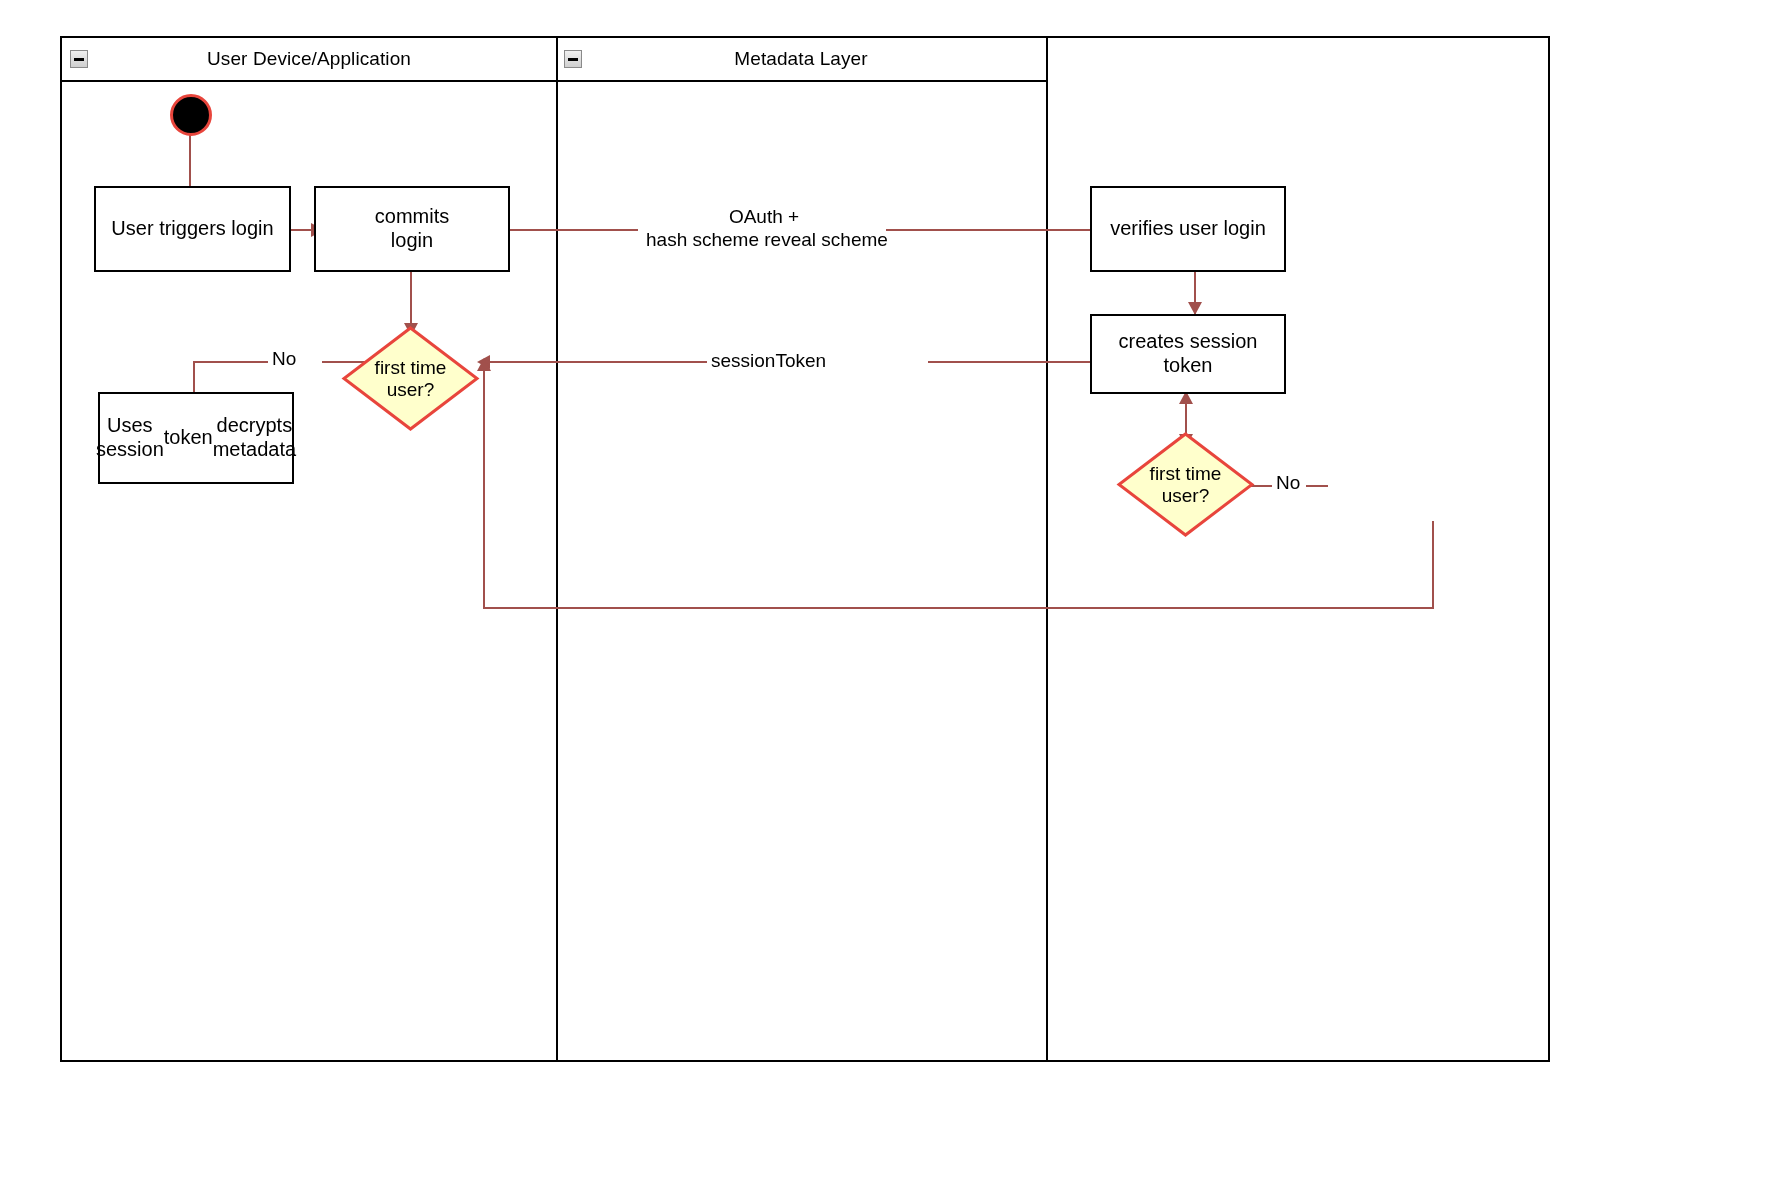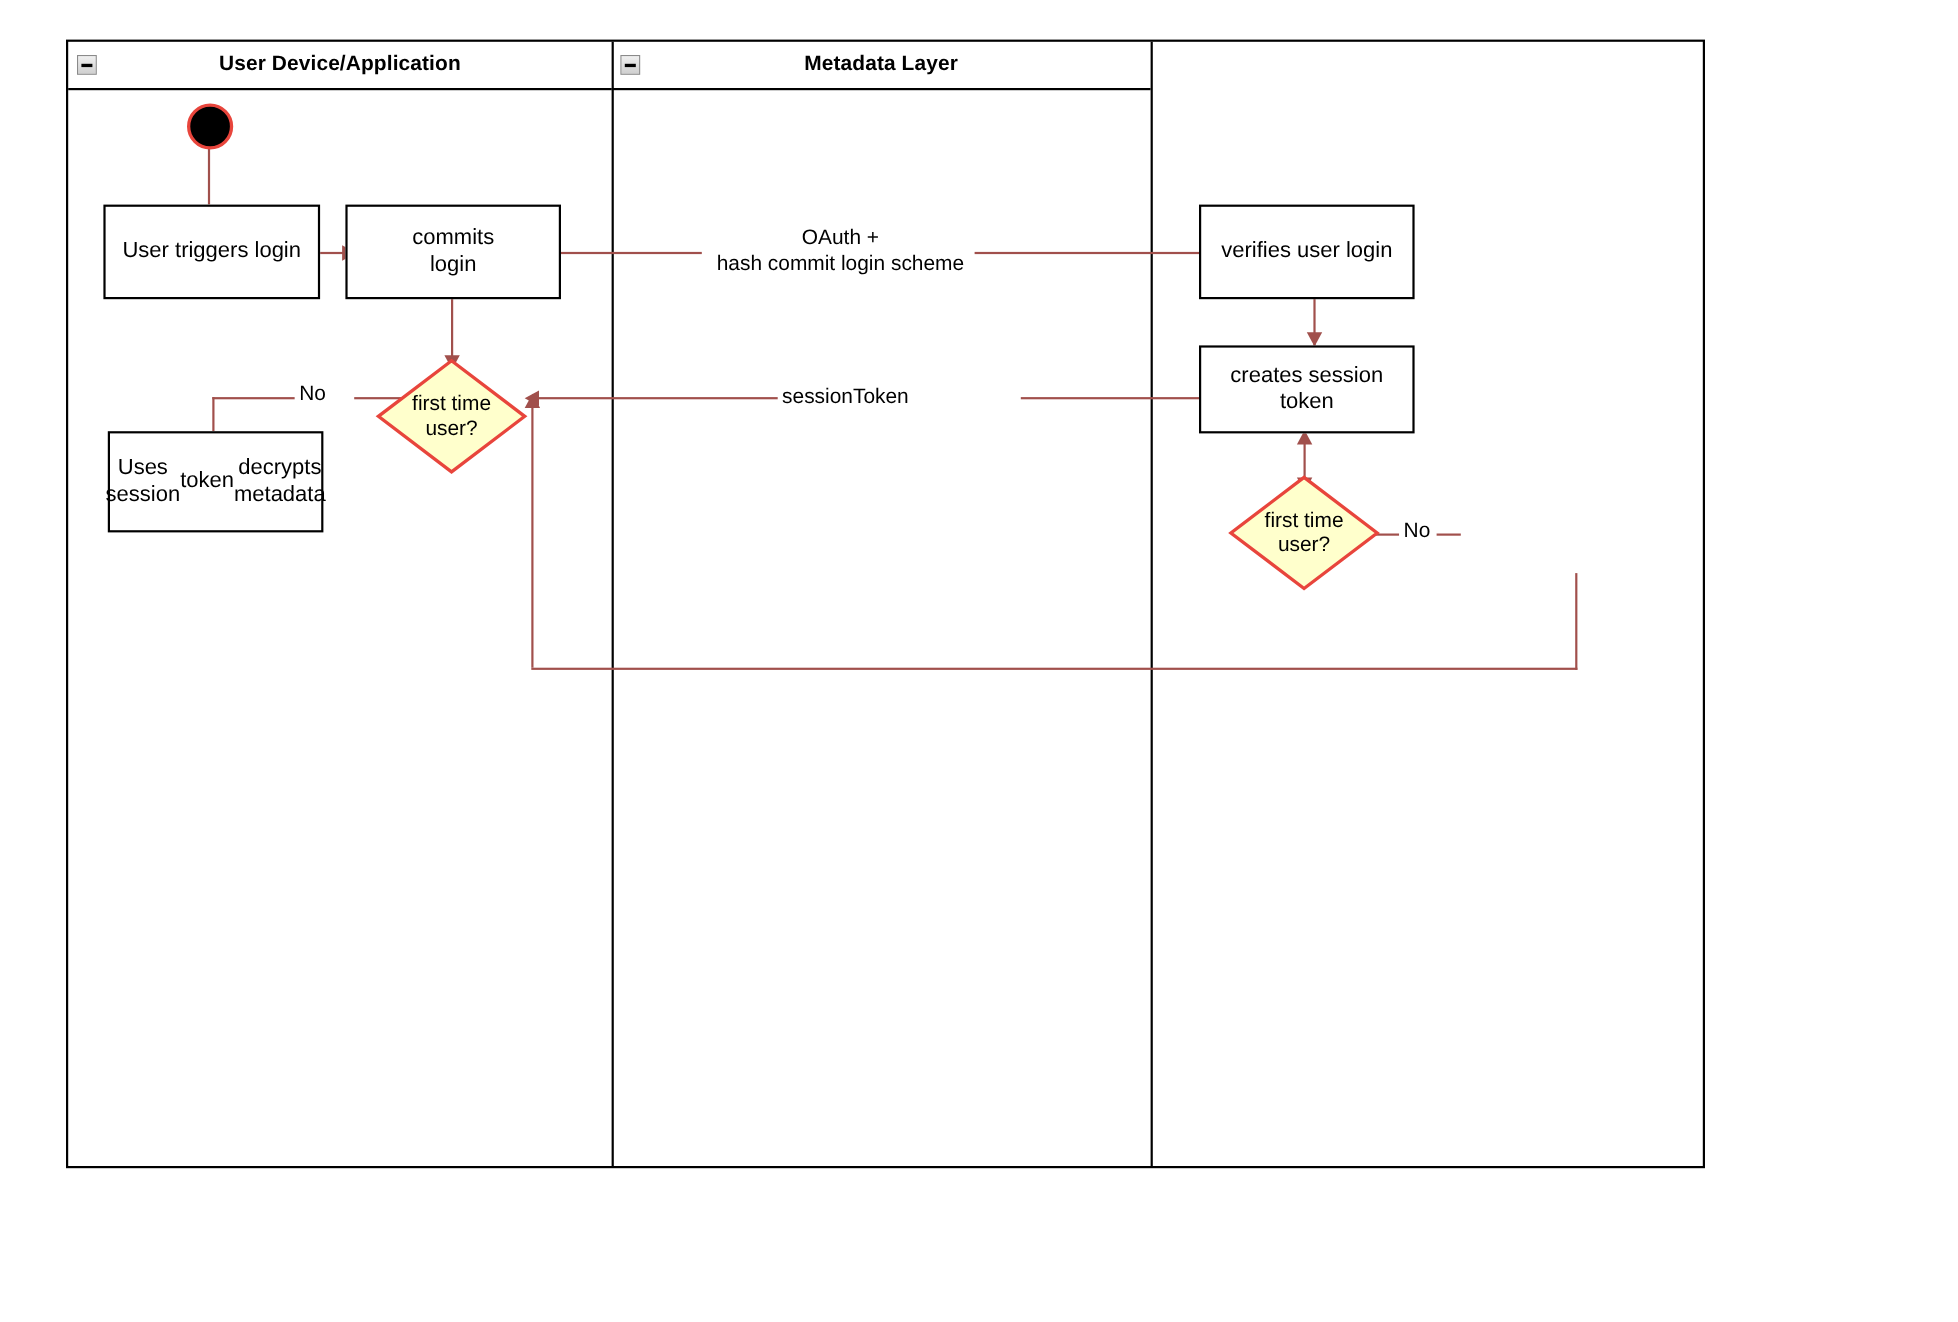--- a/index.html
+++ b/index.html
@@ -7,21 +7,21 @@
   body{font-family:"Liberation Sans", sans-serif;}
   #canvas{position:relative;width:1780px;height:1202px;background:#ffffff;overflow:hidden;}
 
   
   .pool{position:absolute;left:60px;top:36px;width:1490px;height:1026px;
         border:2px solid #000;box-sizing:border-box;background:#fff;}
   .lane-divider{position:absolute;top:0;width:2px;height:100%;background:#000;}
   .lane-header{position:absolute;top:0;height:44px;box-sizing:border-box;
                border-bottom:2px solid #000;display:flex;align-items:center;
                justify-content:center;}
-  .lane-title{font-weight:bold;font-size:19px;color:#000;letter-spacing:0.1px;}
+  .lane-title{font-weight:normal;font-size:19px;color:#000;letter-spacing:0.1px;}
   .collapse-icon{position:absolute;left:8px;top:12px;width:18px;height:18px;
                  background:linear-gradient(#f0f0f0,#cfcfcf);
                  border:1px solid #8a8a8a;box-sizing:border-box;
                  display:flex;align-items:center;justify-content:center;}
   .collapse-icon i{display:block;width:10px;height:3px;background:#000;}
 
   
   .act{position:absolute;box-sizing:border-box;border:2px solid #000;background:#fff;
        display:flex;align-items:center;justify-content:center;text-align:center;
        font-size:20px;color:#000;line-height:1.18;padding:2px 6px;}
@@ -106,21 +106,21 @@
     <div class="edge h" style="left:1184px;top:447px;width:26px;"></div>
     <div class="edge h" style="left:1244px;top:447px;width:22px;"></div>
 
     <div class="edge v" style="left:1370px;top:483px;height:88px;"></div>
     <div class="edge h" style="left:421px;top:569px;width:951px;"></div>
     <div class="edge v" style="left:421px;top:326px;height:243px;"></div>
     <div class="arrowhead ah-up" style="left:415px;top:320px;"></div>
 
     <div class="edge-label" style="left:580px;top:168px;width:236px;">
       <div>OAuth +</div>
-      <div>hash commit login scheme</div>
+      <div>hash scheme reveal scheme</div>
     </div>
 
     <div class="edge-label" style="left:645px;top:312px;">sessionToken</div>
 
     <div class="edge-label" style="left:206px;top:310px;">No</div>
 
     <div class="edge-label" style="left:1210px;top:434px;">No</div>
 
     <div class="start-node" style="left:108px;top:56px;width:42px;height:42px;"></div>
 

